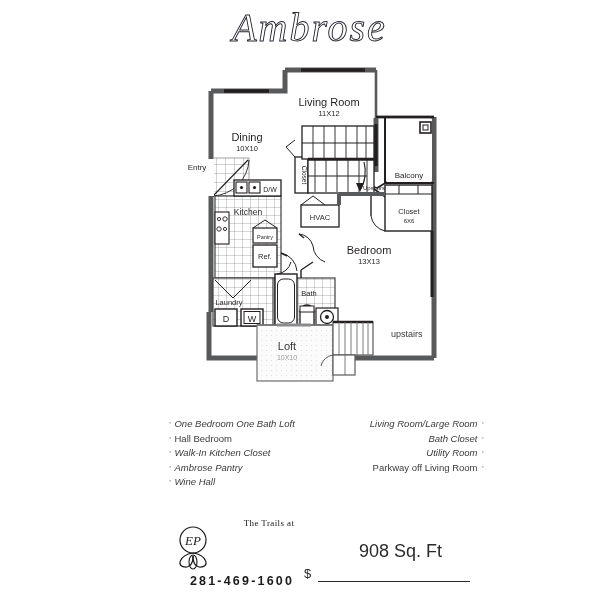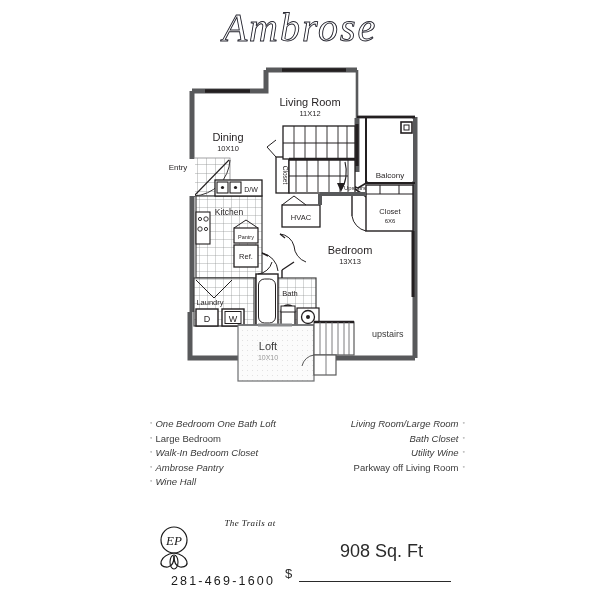--- a/index.html
+++ b/index.html
@@ -1,21 +1,21 @@
 <!DOCTYPE html>
 <html><head>
 <meta charset="utf-8">
 <style>
   html,body{margin:0;padding:0;}
   body{
     width:600px;height:600px;background:#ffffff;
     font-family:"Liberation Sans", sans-serif;
     color:#231f20;overflow:hidden;position:relative;
   }
-  #page{position:absolute;inset:0;}
+  #page{position:absolute;inset:0;margin-left:19px;}
 
   
   .title{
     position:absolute;left:0;right:0;top:4px;text-align:center;
     font-family:"Liberation Serif", serif;
     font-style:italic;font-size:40px;letter-spacing:2px;
     color:#ffffff;
     -webkit-text-stroke:0.9px #2b2b35;
     text-shadow:0 0 0 #2b2b35;
   }
@@ -32,27 +32,27 @@
   .feat{font-size:9.5px;line-height:13.5px;color:#3a3a3a;white-space:nowrap;}
   .feat.ital{font-style:italic;}
   .bul{font-size:7px;vertical-align:2px;color:#6a6a6a;}
   .feat-left .bul{margin-right:3px;}
   .feat-right .bul{margin-left:4px;}
 
   
   .logo{position:absolute;left:148px;top:518px;width:150px;height:72px;}
   .logo-mark{position:absolute;left:2px;top:6px;width:48px;height:46px;}
   .logo-text{position:absolute;left:52px;top:0px;width:100px;text-align:center;}
-  .logo-script{font-family:"Liberation Serif", serif;font-style:italic;
+  .logo-script{font-family:"Liberation Serif", serif;
                font-size:9px;letter-spacing:.4px;color:#1a1a1a;line-height:11px;}
   .logo-name{font-family:"Liberation Serif", serif;font-size:22px;
              line-height:19px;letter-spacing:.2px;color:#111111;}
   .logo-phone{position:absolute;left:0;top:56px;width:150px;text-align:center;
               font-family:"Liberation Sans", sans-serif;font-size:12.5px;
-              letter-spacing:2.2px;color:#1a1a1a;font-weight:400;}
+              letter-spacing:2.2px;color:#1a1a1a;font-weight:700;}
 
   
   .sqft{position:absolute;left:340px;top:541px;font-size:18px;color:#2a2a2a;}
   .price{position:absolute;left:285px;top:566px;width:170px;}
   .price-sym{position:absolute;left:0;top:0;font-size:13px;color:#2a2a2a;}
   .price-line{position:absolute;left:14px;top:15px;width:152px;
               border-bottom:1.6px solid #2a2a2a;}
 </style>
 </head>
 <body>
@@ -282,29 +282,29 @@
       <rect x="314" y="307" width="22" height="20" fill="#ffffff" stroke="#5a5a5a" stroke-width="1.2"></rect>
       <path d="M326,307 L326,327" stroke="#6d6e71" stroke-width="0.9" fill="none"></path>
       <path d="M314,307 A14,14 0 0 0 302,318" stroke="#5a5a5a" stroke-width="1" fill="none"></path>
       <text x="372" y="289" font-family="Liberation Sans, sans-serif" font-size="9" fill="#3a3a3a" text-anchor="start">upstairs</text>
     </g>
   </svg>
 
   <div class="features">
     <div class="feat-col feat-left">
       <div class="feat ital"><span class="bul">◦</span><span>One Bedroom  One Bath Loft</span></div>
-      <div class="feat"><span class="bul">◦</span><span>Large Bedroom</span></div>
-      <div class="feat ital"><span class="bul">◦</span><span>Walk-In Bedroom Closet</span></div>
+      <div class="feat"><span class="bul">◦</span><span>Hall Bedroom</span></div>
+      <div class="feat ital"><span class="bul">◦</span><span>Walk-In Kitchen Closet</span></div>
       <div class="feat ital"><span class="bul">◦</span><span>Ambrose Pantry</span></div>
       <div class="feat ital"><span class="bul">◦</span><span>Wine Hall</span></div>
     </div>
     <div class="feat-col feat-right">
       <div class="feat ital"><span>Living Room/Large Room</span><span class="bul">◦</span></div>
       <div class="feat ital"><span>Bath Closet</span><span class="bul">◦</span></div>
-      <div class="feat ital"><span>Utility Wine</span><span class="bul">◦</span></div>
+      <div class="feat ital"><span>Utility Room</span><span class="bul">◦</span></div>
       <div class="feat"><span>Parkway off Living Room</span><span class="bul">◦</span></div>
     </div>
   </div>
 
   <div class="logo">
     <svg class="logo-mark" viewBox="0 0 48 46">
       <circle cx="24" cy="16" r="13" fill="none" stroke="#1a1a1a" stroke-width="1.2"></circle>
       <text x="24" y="21" font-family="Liberation Serif, serif" font-style="italic" font-size="13" fill="#1a1a1a" text-anchor="middle">EP</text>
       <path d="M24 29 C10 31, 6 44, 18 43 C24 42, 24 35, 24 32" fill="none" stroke="#1a1a1a" stroke-width="1.2"></path>
       <path d="M24 29 C38 31, 42 44, 30 43 C24 42, 24 35, 24 32" fill="none" stroke="#1a1a1a" stroke-width="1.2"></path>

